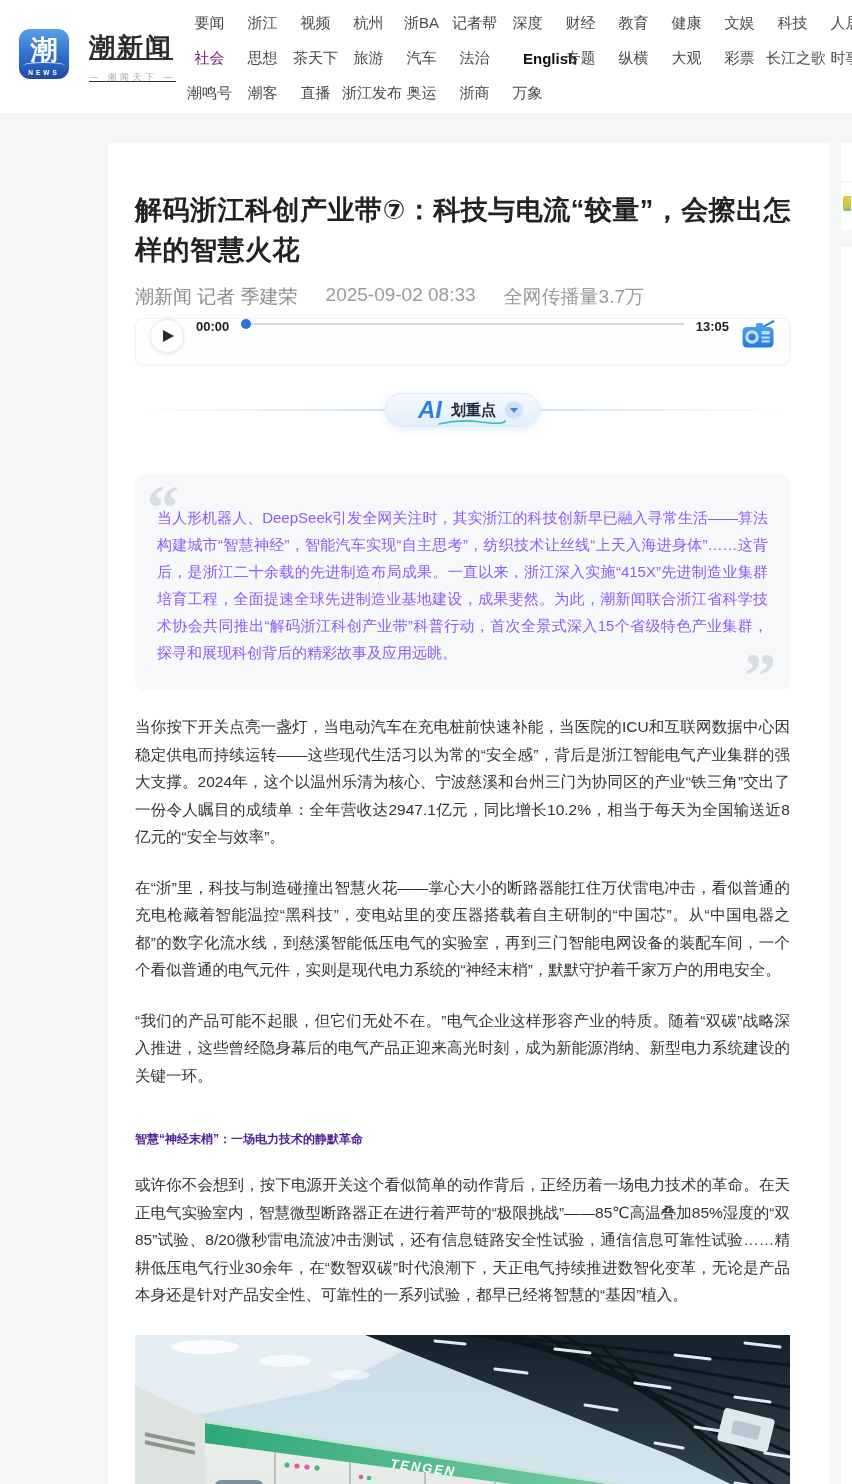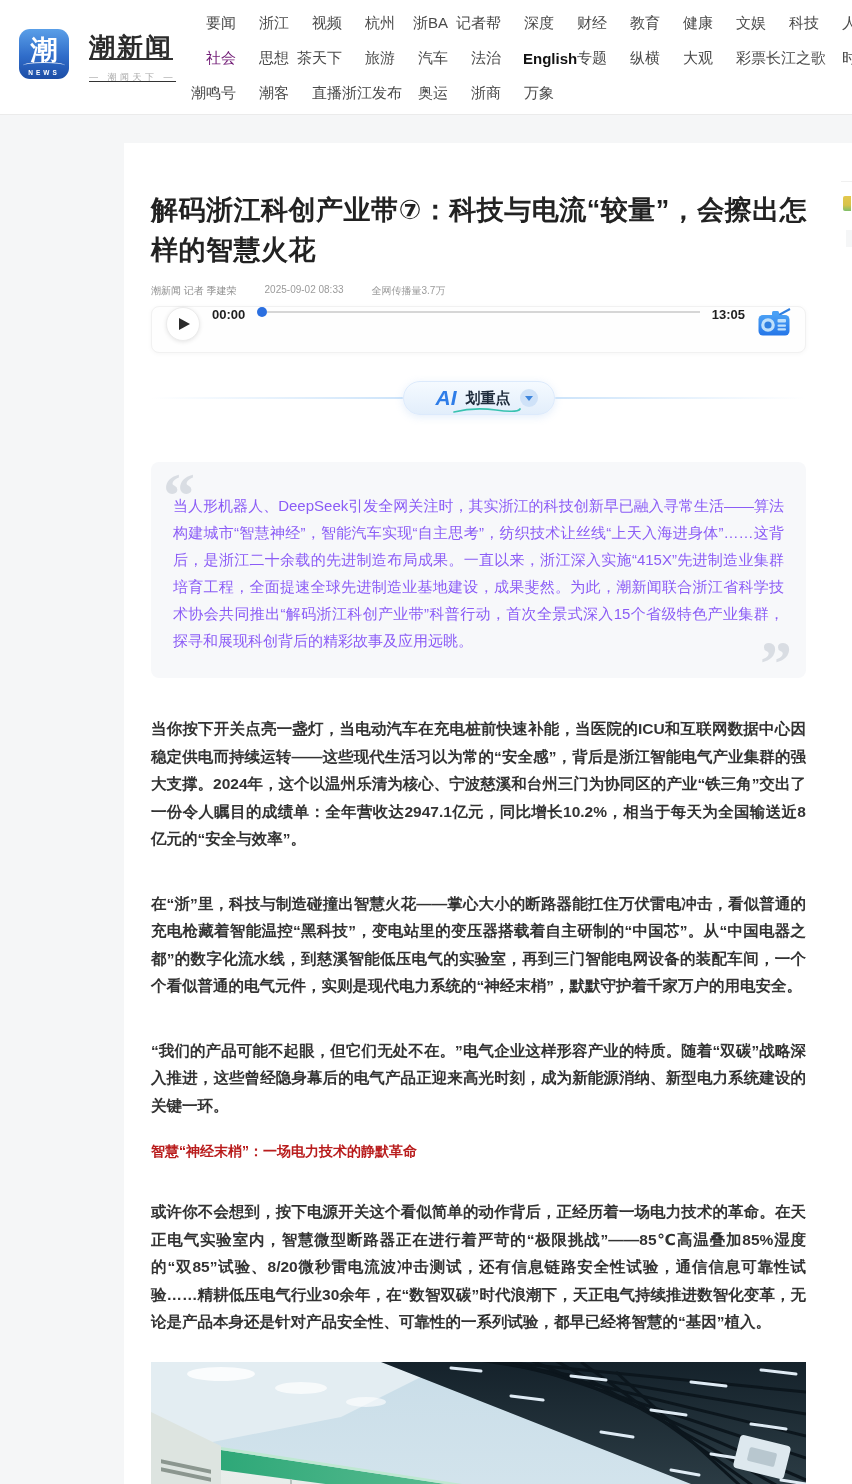--- a/index.html
+++ b/index.html
@@ -34,44 +34,44 @@
     position:absolute; left:0; right:0; bottom:3px; text-align:center;
     color:#fff; font-size:6.5px; letter-spacing:3px; font-weight:700;
   }
   .logo-texts { margin-left:20px; padding-top:1px;text-decoration:underline; }
   .logo-name { font-size:26px; font-weight:700; color:#2b2b2b; letter-spacing:2px; }
   .logo-tagline { margin-top:6px; font-size:9px; color:#a9a9a9; letter-spacing:3.5px; }
   
   .nav { position:absolute; left:183px; top:6px; width:700px; }
   .nav-row { display:grid; grid-template-columns:repeat(13,53px); height:35px; align-items:center; }
   .nav-cell {
-    text-align:right; font-size:15px; color:#4a4a4a; white-space:nowrap; cursor:pointer;
+    text-align:center; font-size:15px; color:#4a4a4a; white-space:nowrap; cursor:pointer;
   }
   .nav-cell.active { color:#701a75; }
   .nav-cell.en { color:#121212; font-weight:700;margin-left:22px; }
   
   .side-card { position:absolute; left:841px; width:11px; background:#fff; z-index:2; }
   .side-card1 { top:143px; height:87px; }
   .side-card1 .divider { position:absolute; left:0; right:0; top:38px; height:1px; background:#f0f0f0; }
   .side-icon-frag {
     position:absolute; left:2px; top:53px; width:8px; height:15px;
     background:linear-gradient(180deg,#e3c84d 0%,#d8c24a 60%,#7fbf6a 100%);
     border-radius:2px 0 0 2px;
   }
   .side-card2 { top:247px; height:1237px; }
   
   .main-card {
-    position:absolute; left:124px; top:143px; width:722px; height:1341px;
+    position:absolute; left:108px; top:143px; width:722px; height:1341px;
     background:#fff; overflow:hidden; padding:47px 40px 4px 27px;
   }
   .article-title {
     width:660px; font-size:27px; line-height:40px; font-weight:700; color:#222;
     letter-spacing:.5px;
   }
-  .meta-row { display:flex; gap:28px; margin-top:14px; font-size:10px; }
+  .meta-row { display:flex; gap:28px; margin-top:14px; font-size:19px; }
   .meta-source { color:#8d8d8d; }
   .meta-date, .meta-views { color:#9b9b9b; }
   
   .player {
     margin-top:8px; width:655px; height:47px; border:1px solid #f1f1f1; border-radius:8px;
     background:#fefefe; box-shadow:0 1px 5px rgba(0,0,0,.04);
     display:flex; align-items:flex-start; padding:0 14px; gap:12px;
   }
   .play-btn {
     width:34px; height:34px; border-radius:50%; background:#fff; flex:0 0 auto;
@@ -90,21 +90,21 @@
   
   .ai-row { margin-top:27px; width:655px; height:36px; display:flex; align-items:center; }
   .ai-line { flex:1; height:2px; border-radius:2px; }
   .ai-line.left  { background:linear-gradient(90deg,rgba(206,229,250,0),#cde4fa); }
   .ai-line.right { background:linear-gradient(270deg,rgba(206,229,250,0),#cde4fa); }
   .ai-pill {
     height:34px; border-radius:17px; padding:0 16px; display:flex; align-items:center; gap:9px;
     background:linear-gradient(180deg,#f5faff,#e2eefb);
     border:1px solid #dceafc; box-shadow:0 2px 8px rgba(120,170,230,.20); cursor:pointer;
   }
-  .ai-logo { font-size:21px; font-weight:700; font-style:italic; color:#2f7de8;margin-left:16px; }
+  .ai-logo { font-size:24px; font-weight:700; font-style:italic; color:#2f7de8;margin-left:16px; }
   .ai-label { position:relative; font-size:15px; font-weight:700; color:#1d2a3a; }
   .ai-swash { position:absolute; left:-14px; bottom:-6px; }
   .ai-chevron-btn {
     width:18px; height:18px; border-radius:50%; background:#cfe2f8;
     display:flex; align-items:center; justify-content:center; cursor:pointer;
   }
   .chev {
     width:0; height:0; margin-top:1px;
     border-left:4.5px solid transparent; border-right:4.5px solid transparent;
     border-top:5.5px solid #3f86dd;
@@ -113,22 +113,22 @@
   .quote-block {
     margin-top:46px; width:655px; background:#f7f8fa; border-radius:8px;
     position:relative; padding:30px 22px 24px 22px;
   }
   .quote-text { font-size:15px; line-height:27px; color:#8b5cf6; text-align:justify; }
   .qmark { position:absolute; font-family:"Liberation Serif","DejaVu Serif",serif;
     font-size:64px; color:#d9dde3; line-height:1; font-weight:700; }
   .qmark.open { left:12px; top:2px; }
   .qmark.close { right:14px; bottom:-18px; }
   
-  .para { margin-top:37px; width:655px; font-size:15.5px; line-height:27.5px; color:#333; text-align:justify;font-weight:bold; }
-  .subhead { margin-top:24px; width:655px; font-size:14px; font-weight:700; color:#b91c1c; }
+  .para { margin-top:23px; width:655px; font-size:15.5px; line-height:27.5px; color:#333; text-align:justify; }
+  .subhead { margin-top:42px; width:655px; font-size:12px; font-weight:700; color:#4c1d95; }
   
   .photo { margin-top:26px; width:655px; height:382px; position:relative; overflow:hidden; background:#dfeaf0; }
 </style>
 </head>
 <body>
 
 <div class="header">
   <div class="logo-wrap">
     <div class="logo-icon">
       <div class="logo-char">潮</div>

